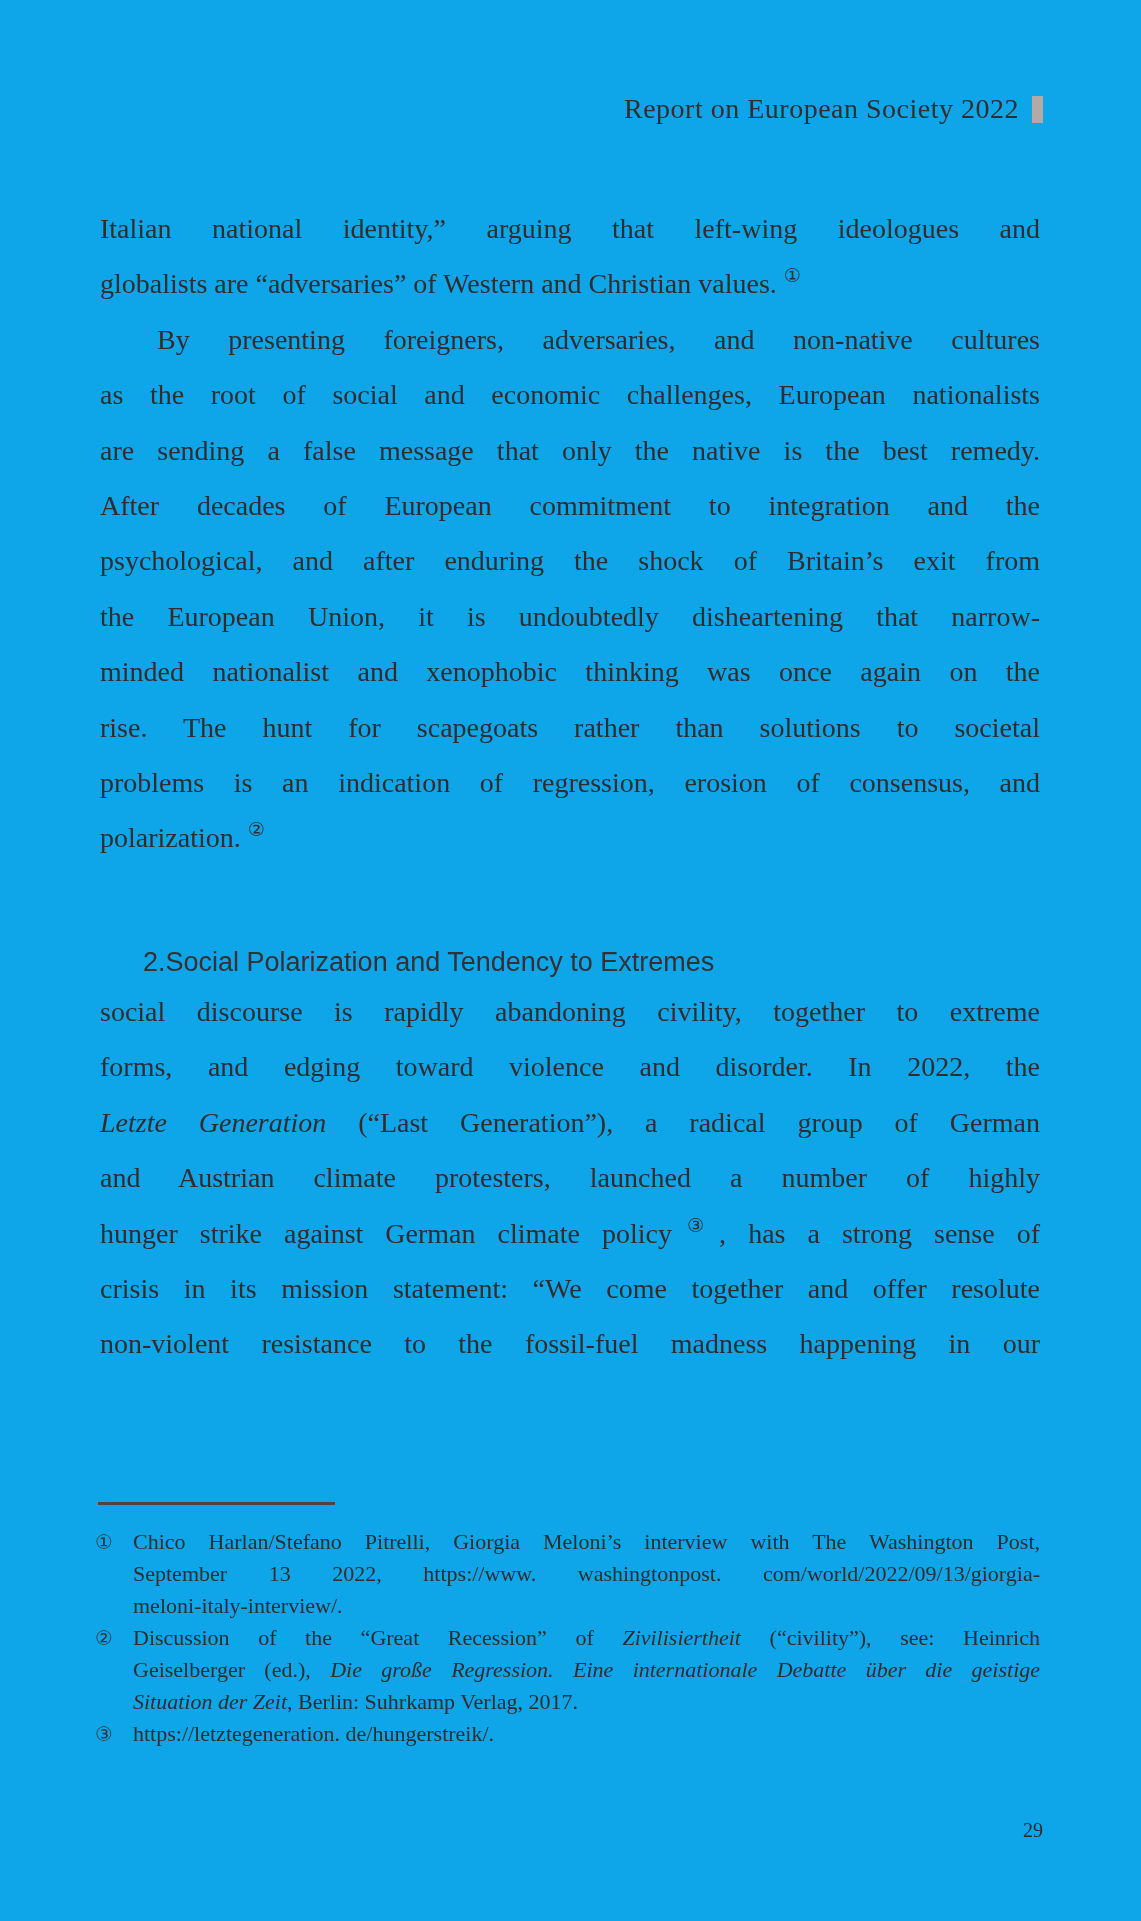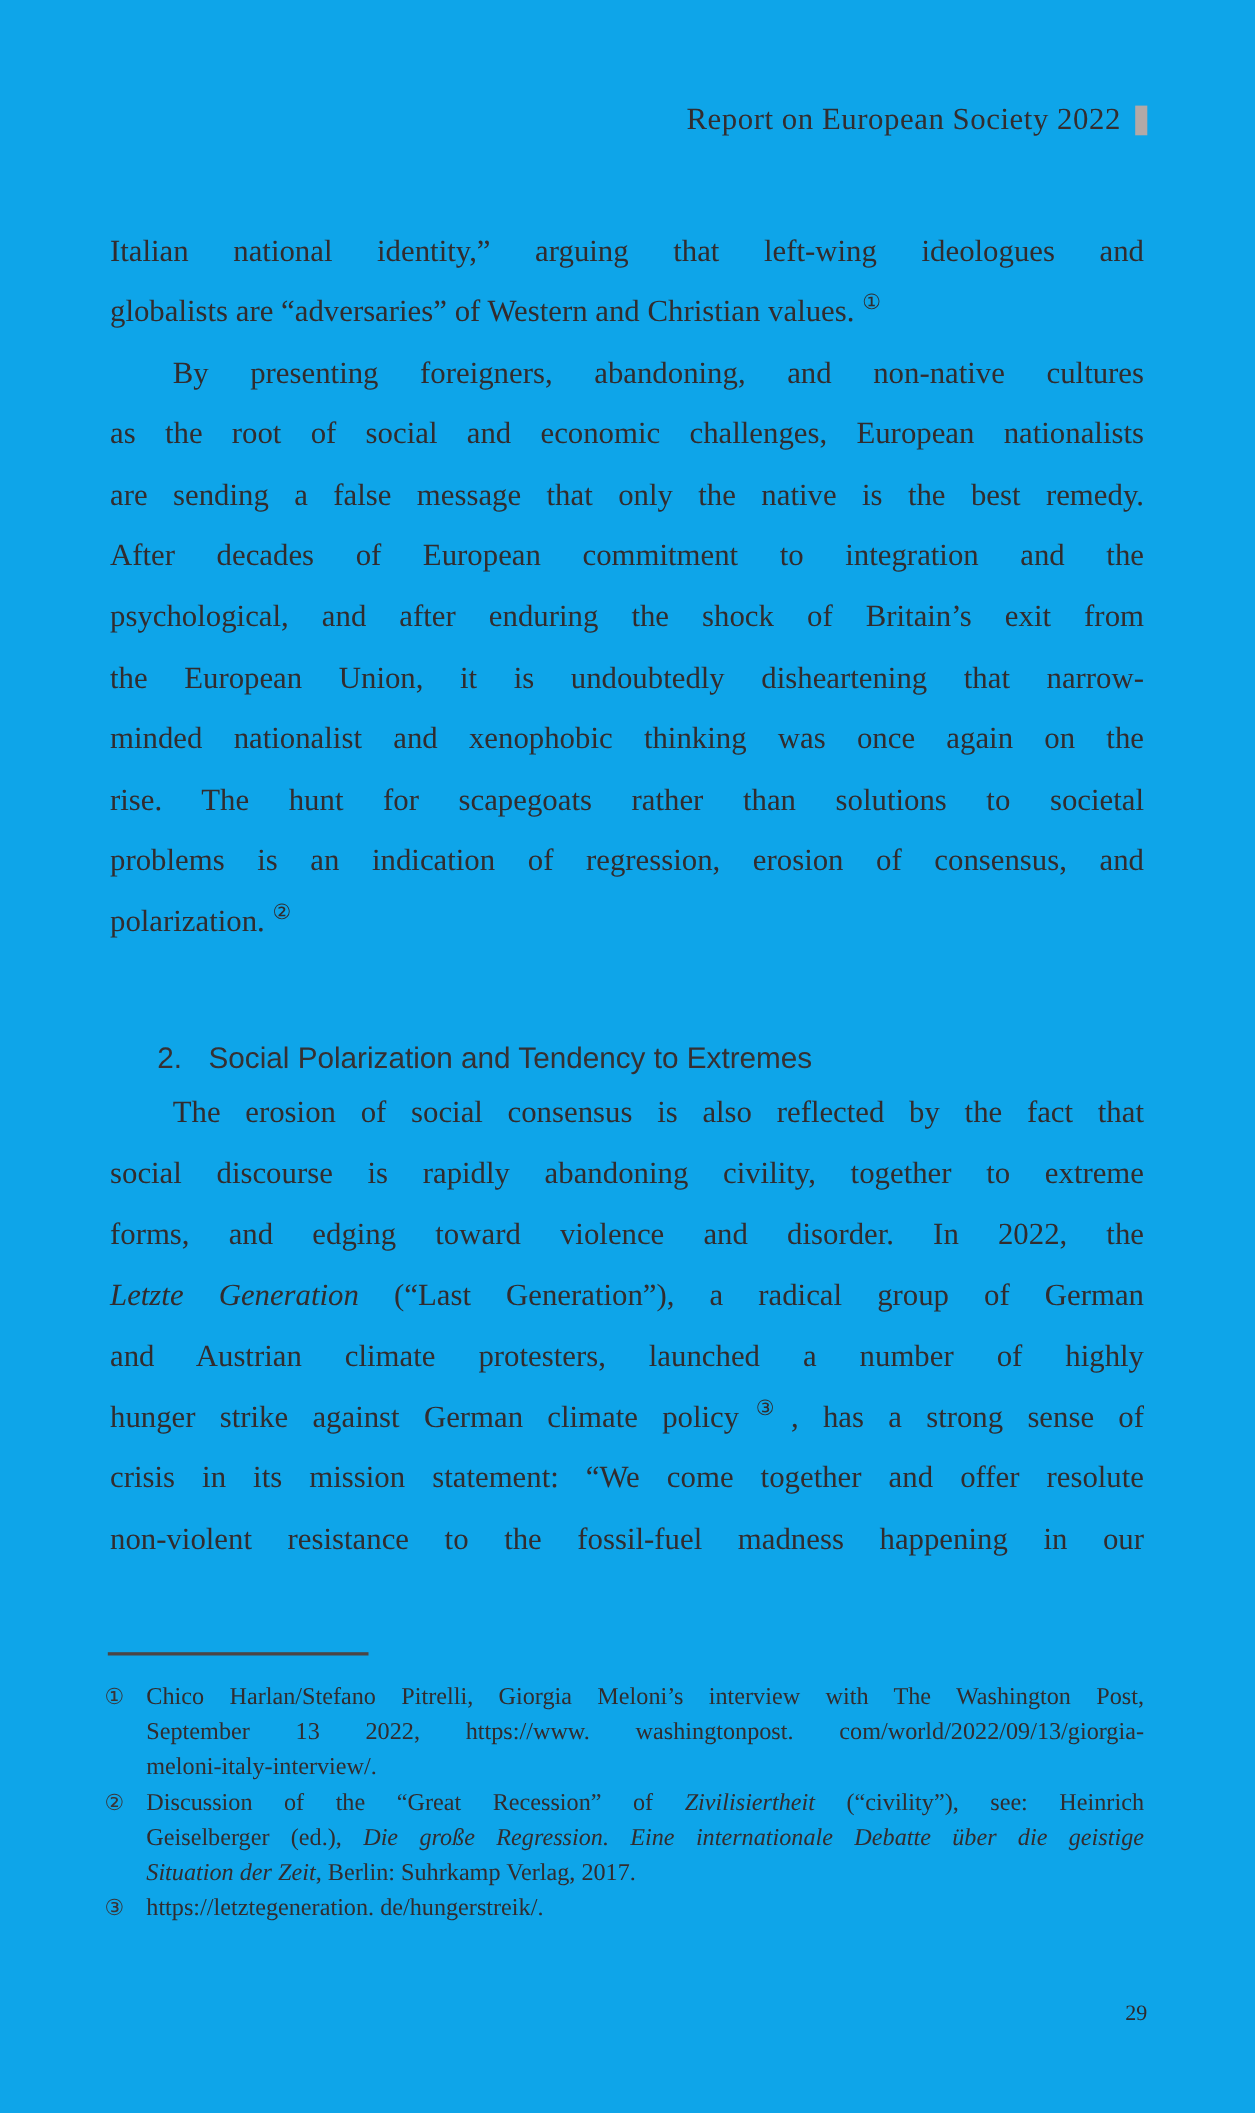--- a/index.html
+++ b/index.html
@@ -26,21 +26,21 @@
   .it{ font-style:italic; }
   .sup{
     font-family:"DejaVu Sans", sans-serif; font-size:19px;
     position:relative; top:-11px; letter-spacing:0;
   }
   
   .section-heading{
     position:absolute; top:936px; left:143px; height:52px; line-height:52px;
     font-family:"Liberation Sans", sans-serif; font-size:27px; color:#363032;
   }
-  .heading-title{ margin-left:24px; }
+  .heading-title{ margin-left:0; }
   
   .fn-sep{ position:absolute; top:1502px; left:98px; width:237px; height:0; border-top:3px solid #4c4544; }
   .footnotes{ position:absolute; top:1526px; left:95px; width:945px; font-size:22px; }
   .fline{ position:relative; height:32px; line-height:32px; padding-left:38px; }
   .fmark{
     position:absolute; left:0; top:0;
     font-family:"DejaVu Sans", sans-serif; font-size:20px; color:#3a3436;
   }
   
   .page-num{
@@ -54,38 +54,37 @@
 <div class="page">
 
   <div class="header">
     <span class="header-title">Report on European Society 2022</span>
     <span class="header-bar"></span>
   </div>
 
   <div class="body-block block-a">
       <div class="bline jline"><span>Italian national identity,” arguing that left-wing ideologues and</span></div>
       <div class="bline lline"><span>globalists are “adversaries” of Western and Christian values. </span><span class="sup">①</span></div>
-      <div class="bline jline ind"><span>By presenting foreigners, abandoning, and non-native cultures</span></div>
+      <div class="bline jline ind"><span>By presenting foreigners, adversaries, and non-native cultures</span></div>
       <div class="bline jline"><span>as the root of social and economic challenges, European nationalists</span></div>
       <div class="bline jline"><span>are sending a false message that only the native is the best remedy.</span></div>
       <div class="bline jline"><span>After decades of European commitment to integration and the</span></div>
       <div class="bline jline"><span>psychological, and after enduring the shock of Britain’s exit from</span></div>
       <div class="bline jline"><span>the European Union, it is undoubtedly disheartening that narrow-</span></div>
       <div class="bline jline"><span>minded nationalist and xenophobic thinking was once again on the</span></div>
       <div class="bline jline"><span>rise. The hunt for scapegoats rather than solutions to societal</span></div>
       <div class="bline jline"><span>problems is an indication of regression, erosion of consensus, and</span></div>
       <div class="bline lline"><span>polarization. </span><span class="sup">②</span></div>
     </div>
 
   <div class="section-heading">
     <span>2.</span><span class="heading-title">Social Polarization and Tendency to Extremes</span>
   </div>
 
   <div class="body-block block-b">
-      <div class="bline jline ind"><span>The erosion of social consensus is also reflected by the fact that</span></div>
       <div class="bline jline"><span>social discourse is rapidly abandoning civility, together to extreme</span></div>
       <div class="bline jline"><span>forms, and edging toward violence and disorder. In 2022, the</span></div>
       <div class="bline jline"><span class="it">Letzte Generation</span><span> (“Last Generation”), a radical group of German</span></div>
       <div class="bline jline"><span>and Austrian climate protesters, launched a number of highly</span></div>
       <div class="bline jline"><span>hunger strike against German climate policy</span><span class="sup">③</span><span>, has a strong sense of</span></div>
       <div class="bline jline"><span>crisis in its mission statement: “We come together and offer resolute</span></div>
       <div class="bline jline"><span>non-violent resistance to the fossil-fuel madness happening in our</span></div>
     </div>
 
   <div class="fn-sep"></div>

